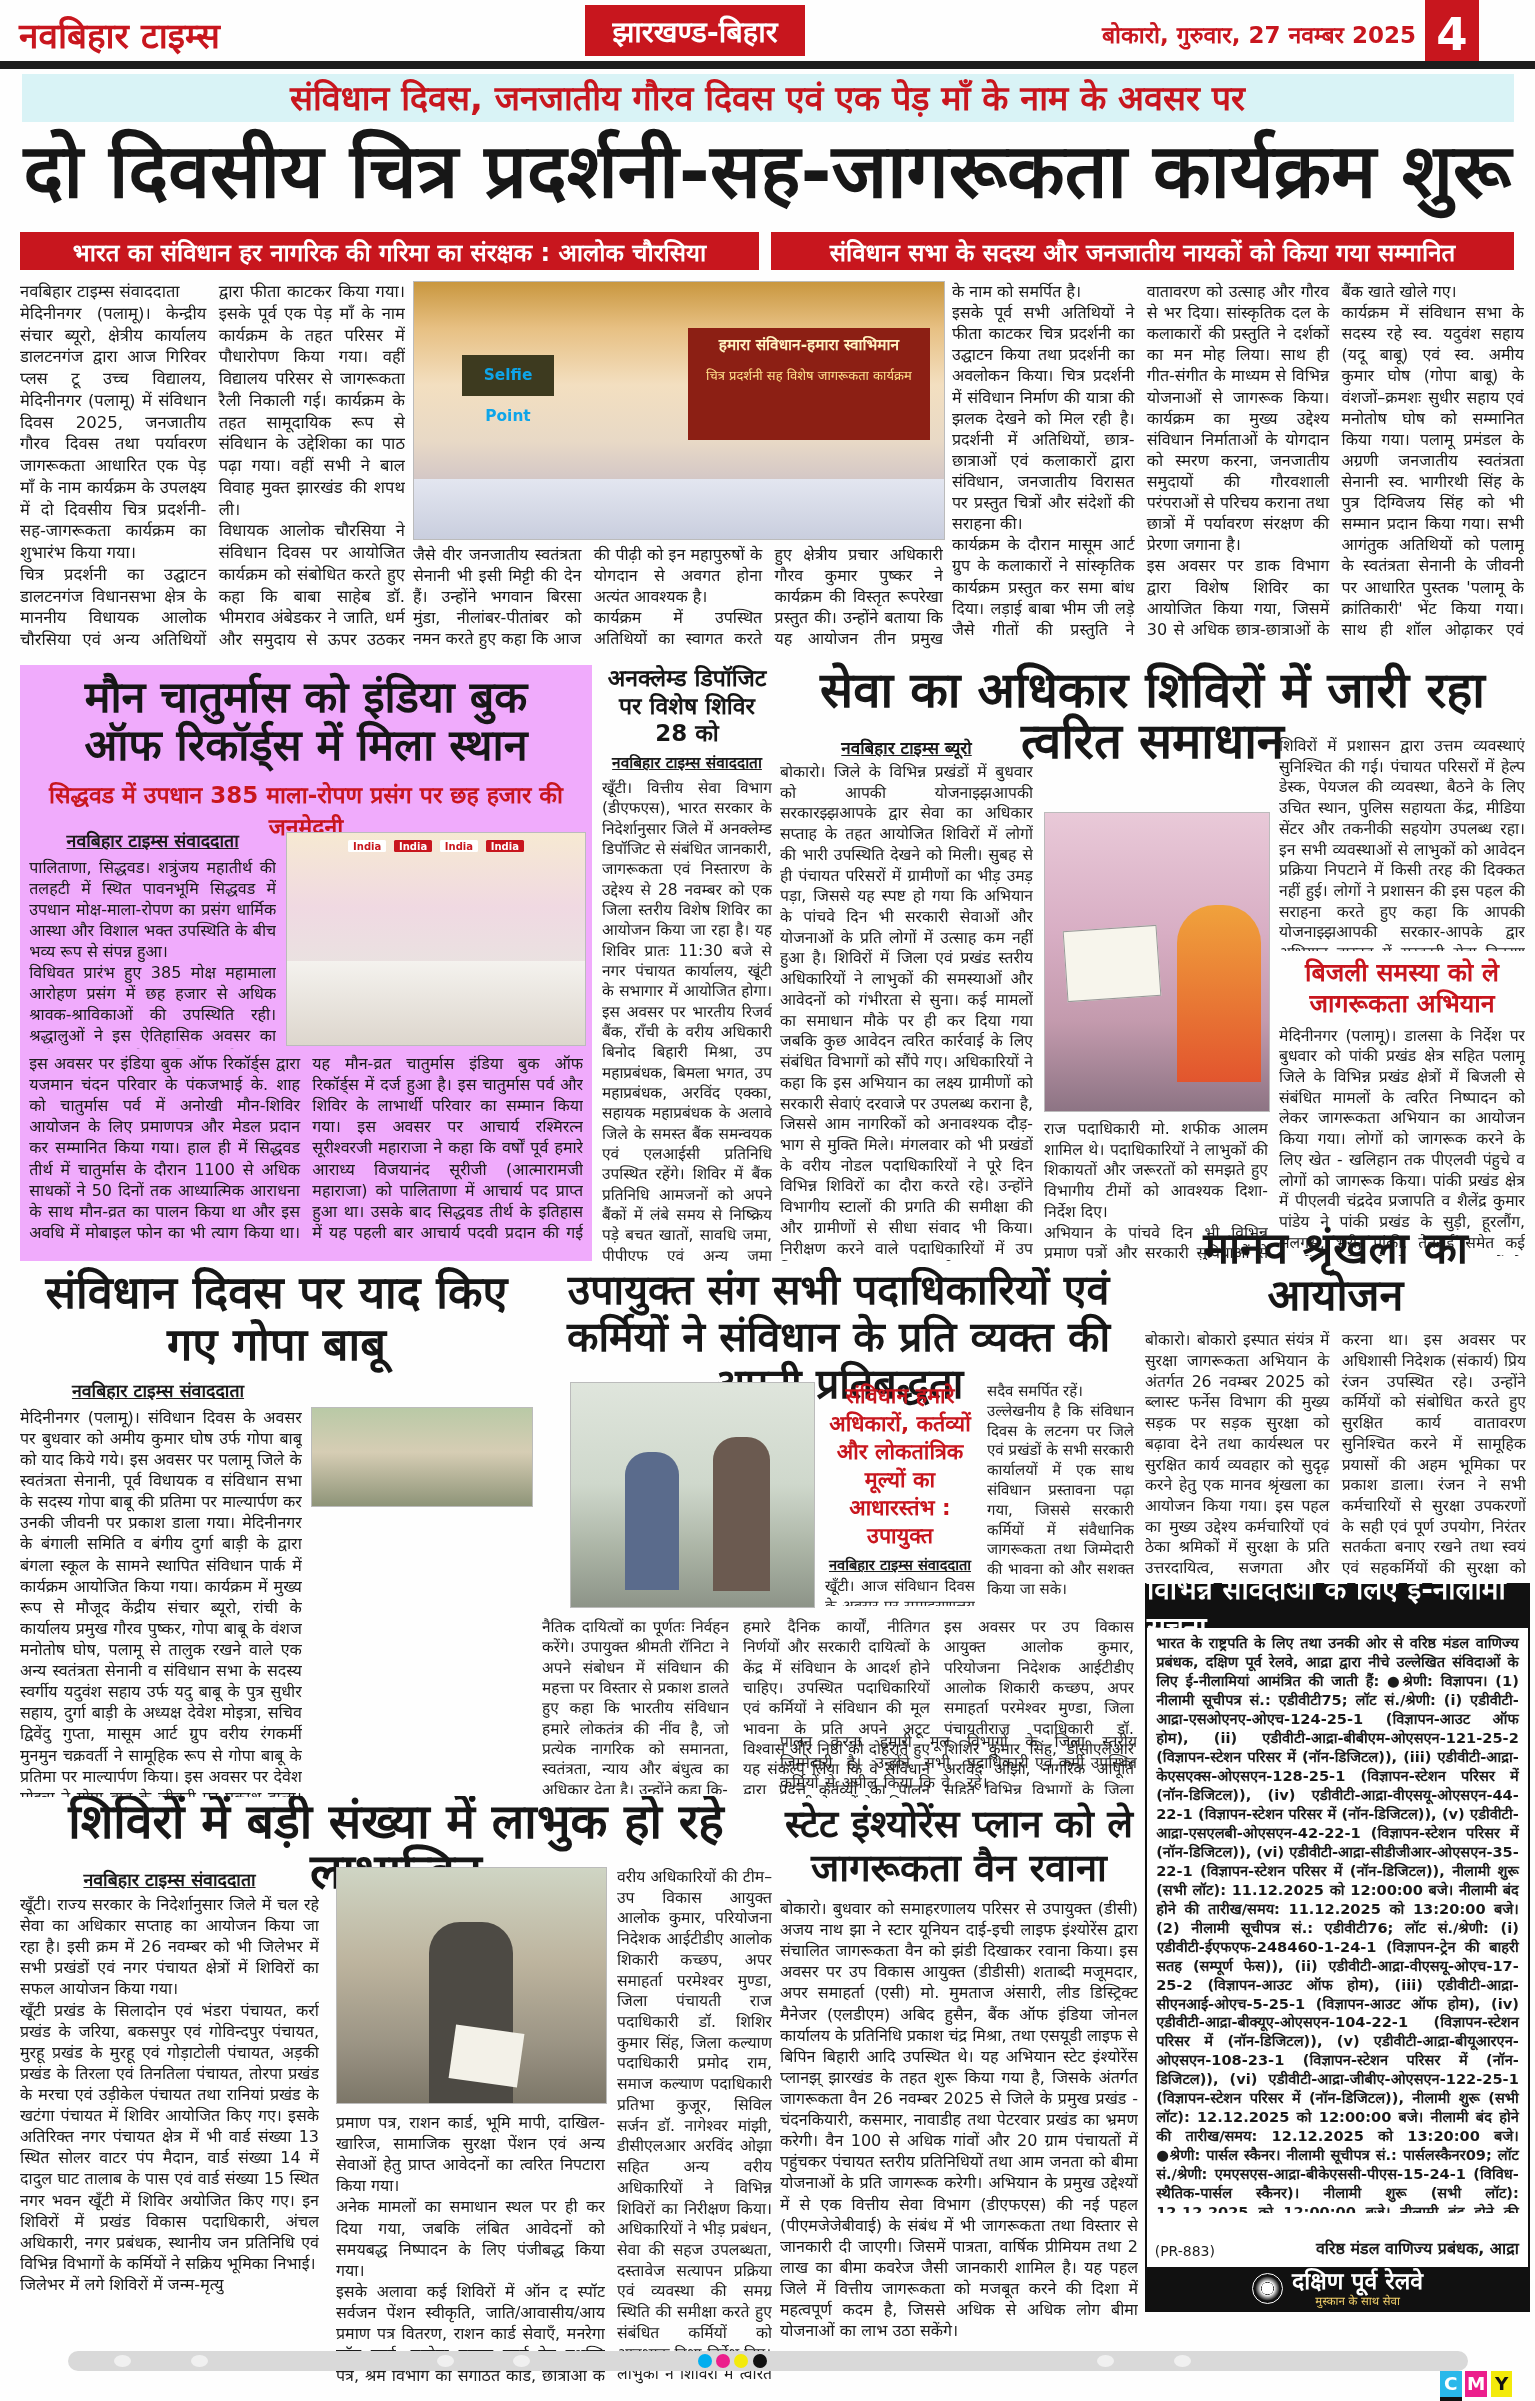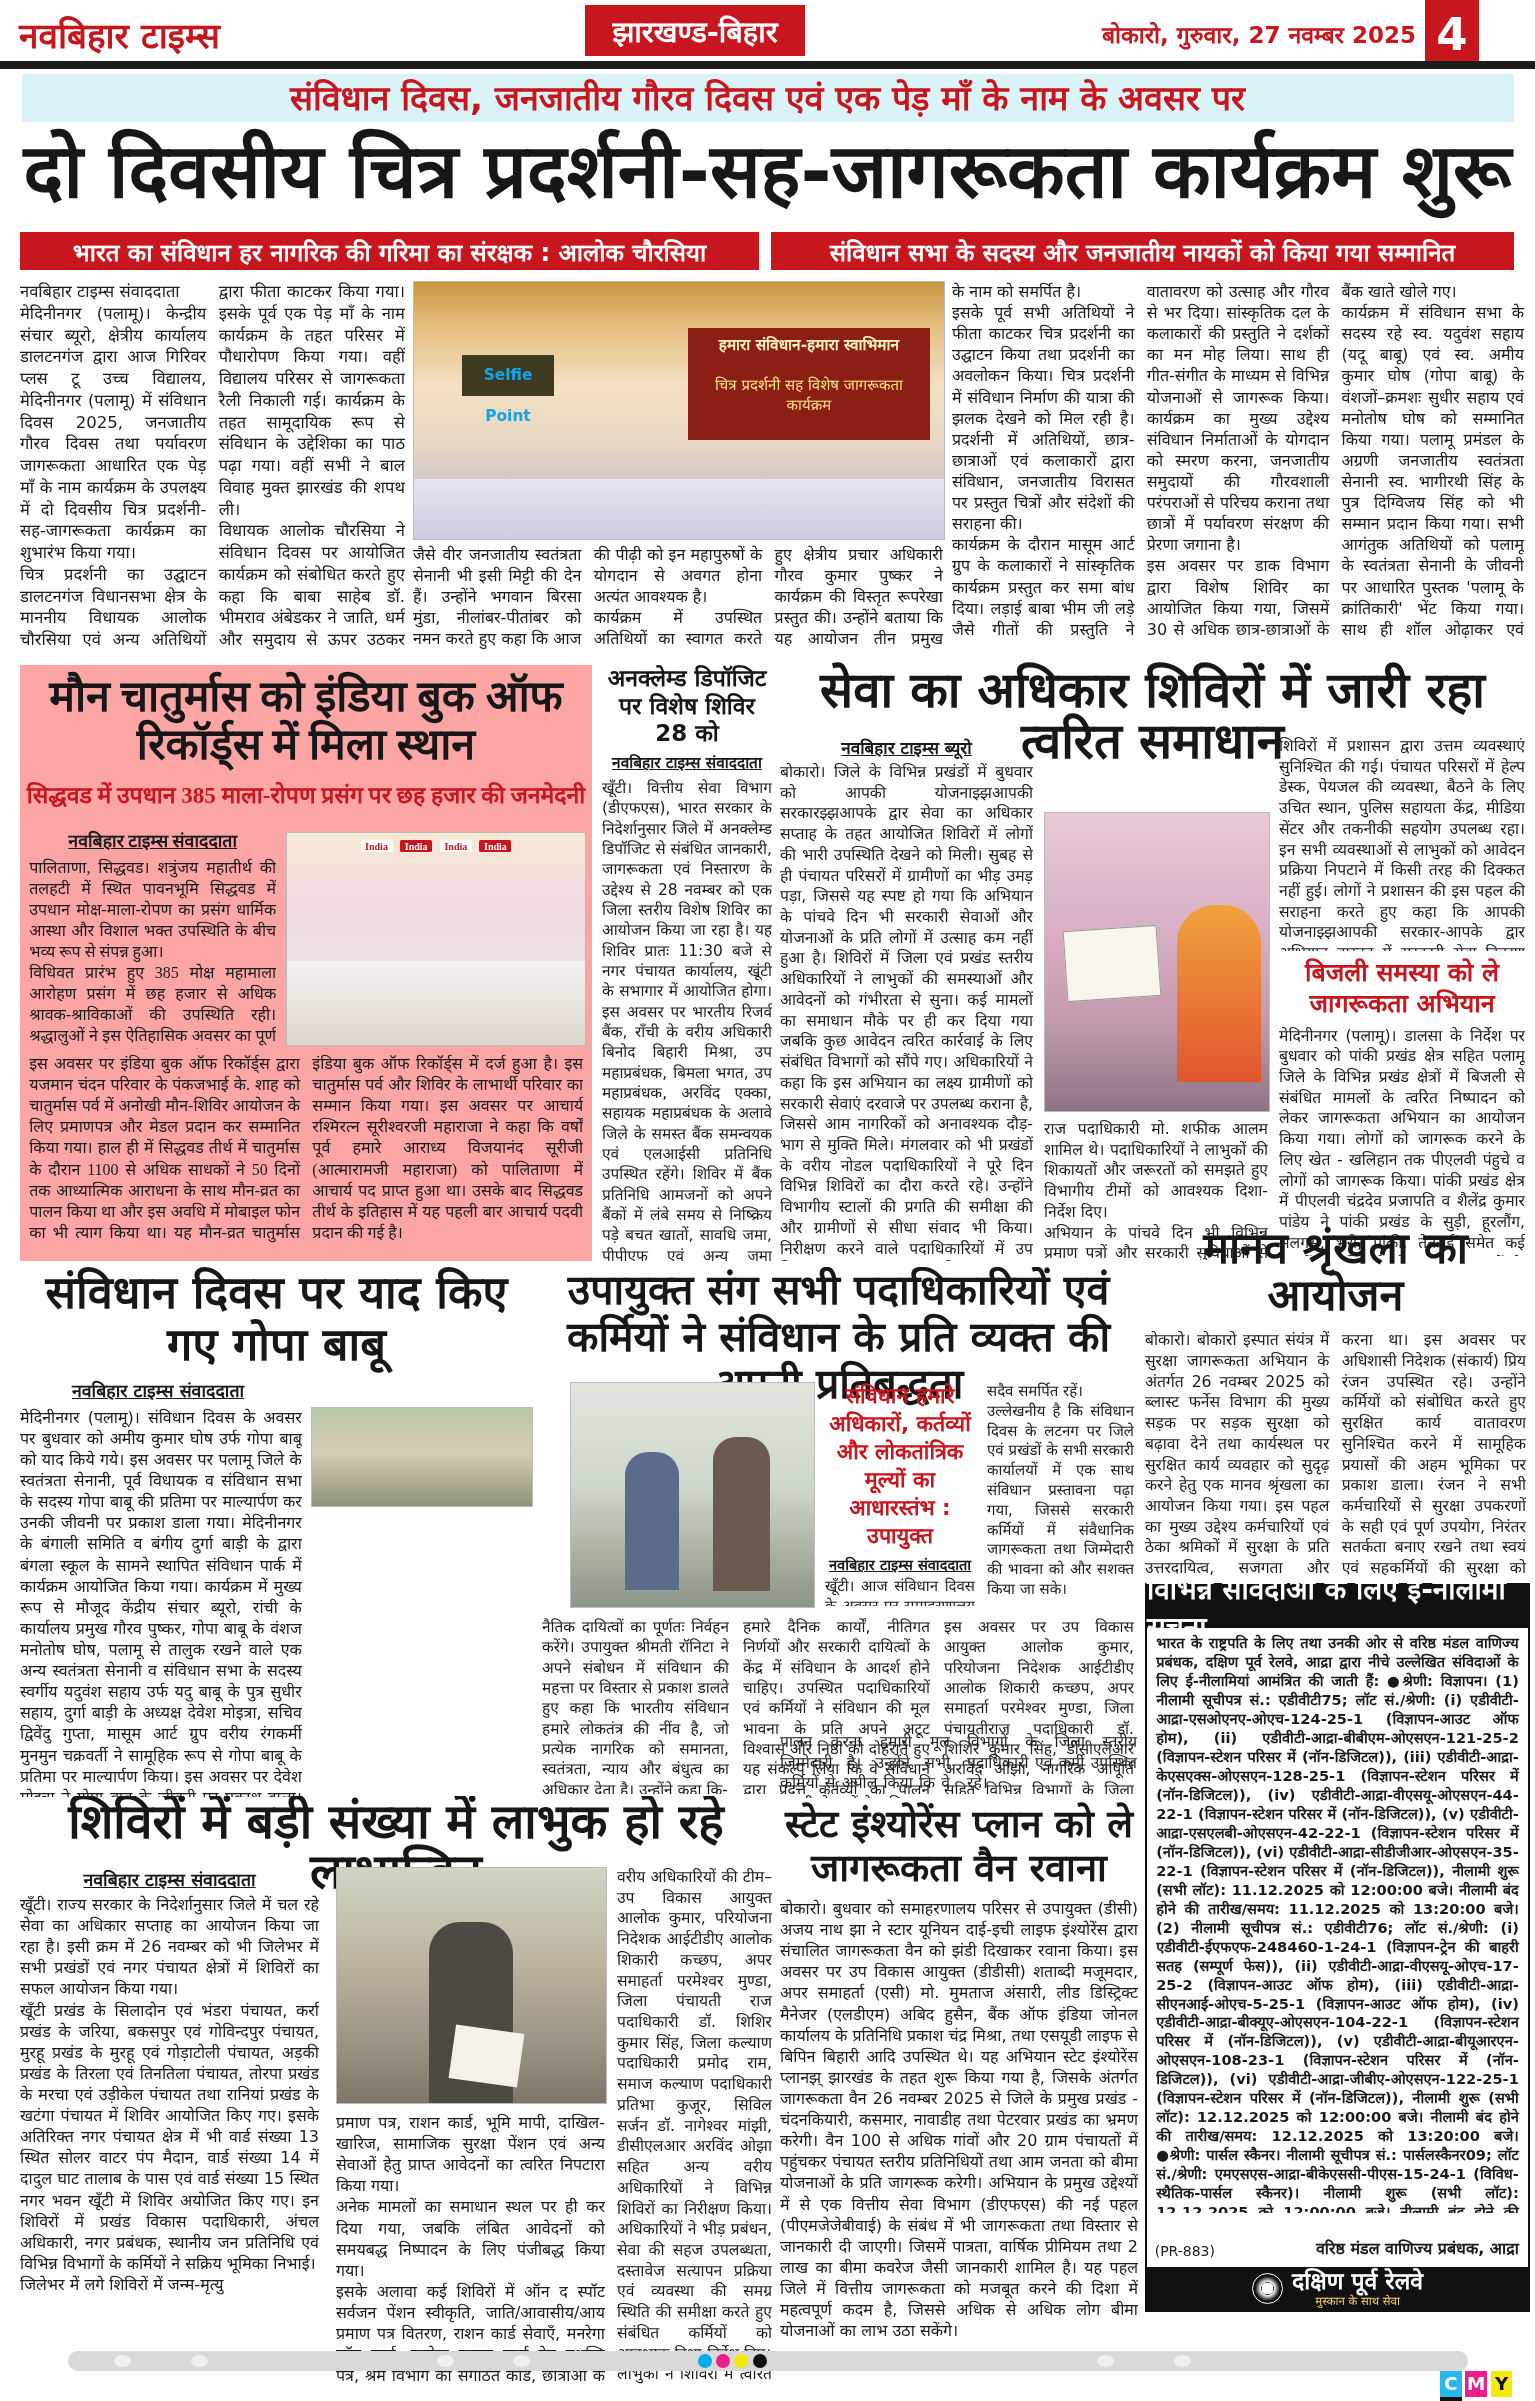--- a/index.html
+++ b/index.html
@@ -12,21 +12,21 @@
   .bold{font-weight:bold;}
   .red{color:#c8161e;}
   .ovh{overflow:hidden;}
   .body-txt{font-size:16px;line-height:1.32;}
   .byline{font-weight:bold;text-decoration:underline;text-align:center;}
   .kicker{background:#c8161e;color:#fff;font-weight:bold;display:flex;align-items:center;justify-content:center;}
   .cols2{column-count:2;column-gap:12.3px;}
   .cols3{column-count:3;column-gap:12.3px;}
   .photo{position:absolute;overflow:hidden;border:0.8px solid #bbb;}
   .headline{font-weight:bold;color:#171717;}
-  .cyanbg{background:#fca5a5;font-family:Liberation Serif, serif;}
+  .cyanbg{background:#f0abfc;}
   .chip{display:inline-block;background:#fff;color:#c8161e;font-weight:bold;font-size:10px;
         padding:0.8px 4.6px;margin:2.3px;border-radius:1.5px;}
   .notice{border:2.3px solid #111;background:#fff;}
   .notice-title{background:#111;color:#fff;font-weight:bold;font-size:28px;height:43px;
         display:flex;align-items:center;justify-content:center;}
   .dot{position:absolute;border-radius:50%;}
   .cmyk-letter{display:inline-block;width:21.5px;height:26px;font-size:18.4px;font-weight:bold;
         text-align:center;line-height:26px;vertical-align:top;}
 </style>
 </head>
@@ -48,21 +48,21 @@
 
   <div class="abs body-txt just pre cols2 ovh" style="left:20px;top:281px;width:385px;height:378px;font-size:16.5px;">नवबिहार टाइम्स संवाददाता
 मेदिनीनगर (पलामू)। केन्द्रीय संचार ब्यूरो, क्षेत्रीय कार्यालय डालटनगंज द्वारा आज गिरिवर प्लस टू उच्च विद्यालय, मेदिनीनगर (पलामू) में संविधान दिवस 2025, जनजातीय गौरव दिवस तथा पर्यावरण जागरूकता आधारित एक पेड़ माँ के नाम कार्यक्रम के उपलक्ष्य में दो दिवसीय चित्र प्रदर्शनी-सह-जागरूकता कार्यक्रम का शुभारंभ किया गया।
 चित्र प्रदर्शनी का उद्घाटन डालटनगंज विधानसभा क्षेत्र के माननीय विधायक आलोक चौरसिया एवं अन्य अतिथियों द्वारा फीता काटकर किया गया। इसके पूर्व एक पेड़ माँ के नाम कार्यक्रम के तहत परिसर में पौधारोपण किया गया। वहीं विद्यालय परिसर से जागरूकता रैली निकाली गई। कार्यक्रम के तहत सामूदायिक रूप से संविधान के उद्देशिका का पाठ पढ़ा गया। वहीं सभी ने बाल विवाह मुक्त झारखंड की शपथ ली।
 विधायक आलोक चौरसिया ने संविधान दिवस पर आयोजित कार्यक्रम को संबोधित करते हुए कहा कि बाबा साहेब डॉ. भीमराव अंबेडकर ने जाति, धर्म और समुदाय से ऊपर उठकर भारत के हर नागरिक के अधिकारों और गरिमा की रक्षा करने वाला संविधान बनाया है। यह संविधान हमें कर्तव्य, अधिकार और राष्ट्र-निर्माण की प्रेरणा देता है। आज पूरा देश संविधान पर गर्व महसूस करता है।
 उन्होंने कहा कि संविधान सभा और स्वतंत्रता संग्राम में पलामू का योगदान अविस्मरणीय रहा है। स्व. यदुवंश सहाय (यदू बाबू) एवं अमीय कुमार घोष (गोपा बाबू) संविधान सभा के सदस्य रहे। वहीं स्व. भागीरथी सिंह</div>
 
   <div class="photo" style="left:413px;top:281px;width:530px;height:257px;background:linear-gradient(180deg,#c9973f 0%,#e7c083 18%,#f3dfc0 40%,#e8d9c6 62%,#cfc3c6 80%,#e9e7ea 100%);">
     <div class="abs" style="right:14px;top:46px;width:230px;height:100px;background:#8c1f14;color:#ffe9a8;padding:6.1px;">
       <div class="bold center" style="font-size:15.4px;color:#fff2c0;">हमारा संविधान-हमारा स्वाभिमान</div>
-      <div class="center" style="font-size:15px;margin-top:19px;color:#ffe08a;">चित्र प्रदर्शनी सह विशेष जागरूकता कार्यक्रम</div>
+      <div class="center" style="font-size:13px;margin-top:11px;color:#ffe08a;">चित्र प्रदर्शनी सह विशेष जागरूकता कार्यक्रम</div>
     </div>
     <div class="abs bold center" style="left:48px;top:73px;width:92px;height:41px;background:#3d3a1f;color:#0ea5e9;font-size:15.4px;line-height:41px;">Selfie Point</div>
     <div class="abs" style="left:0;bottom:0;width:100%;height:60px;background:linear-gradient(180deg,#e3e6f0,#c9cede);"></div>
   </div>
 
   <div class="abs body-txt just pre cols3 ovh" style="left:413px;top:544px;width:530px;height:115px;font-size:16px;">जैसे वीर जनजातीय स्वतंत्रता सेनानी भी इसी मिट्टी की देन हैं। उन्होंने भगवान बिरसा मुंडा, नीलांबर-पीतांबर को नमन करते हुए कहा कि आज की पीढ़ी को इन महापुरुषों के योगदान से अवगत होना अत्यंत आवश्यक है।
 कार्यक्रम में उपस्थित अतिथियों का स्वागत करते हुए क्षेत्रीय प्रचार अधिकारी गौरव कुमार पुष्कर ने कार्यक्रम की विस्तृत रूपरेखा प्रस्तुत की। उन्होंने बताया कि यह आयोजन तीन प्रमुख विषयों–संविधान दिवस, जनजातीय गौरव दिवस और पर्यावरण संरक्षण संबंधित एक पेड़ माँ</div>
   <div class="abs body-txt just pre cols3 ovh" style="left:952px;top:281px;width:572px;height:378px;font-size:16px;">के नाम को समर्पित है।
 इसके पूर्व सभी अतिथियों ने फीता काटकर चित्र प्रदर्शनी का उद्घाटन किया तथा प्रदर्शनी का अवलोकन किया। चित्र प्रदर्शनी में संविधान निर्माण की यात्रा की झलक देखने को मिल रही है। प्रदर्शनी में अतिथियों, छात्र-छात्राओं एवं कलाकारों द्वारा संविधान, जनजातीय विरासत पर प्रस्तुत चित्रों और संदेशों की सराहना की।
 कार्यक्रम के दौरान मासूम आर्ट ग्रुप के कलाकारों ने सांस्कृतिक कार्यक्रम प्रस्तुत कर समा बांध दिया। लड़ाई बाबा भीम जी लड़े जैसे गीतों की प्रस्तुति ने वातावरण को उत्साह और गौरव से भर दिया। सांस्कृतिक दल के कलाकारों की प्रस्तुति ने दर्शकों का मन मोह लिया। साथ ही गीत-संगीत के माध्यम से विभिन्न योजनाओं से जागरूक किया। कार्यक्रम का मुख्य उद्देश्य संविधान निर्माताओं के योगदान को स्मरण करना, जनजातीय समुदायों की गौरवशाली परंपराओं से परिचय कराना तथा छात्रों में पर्यावरण संरक्षण की प्रेरणा जगाना है।

